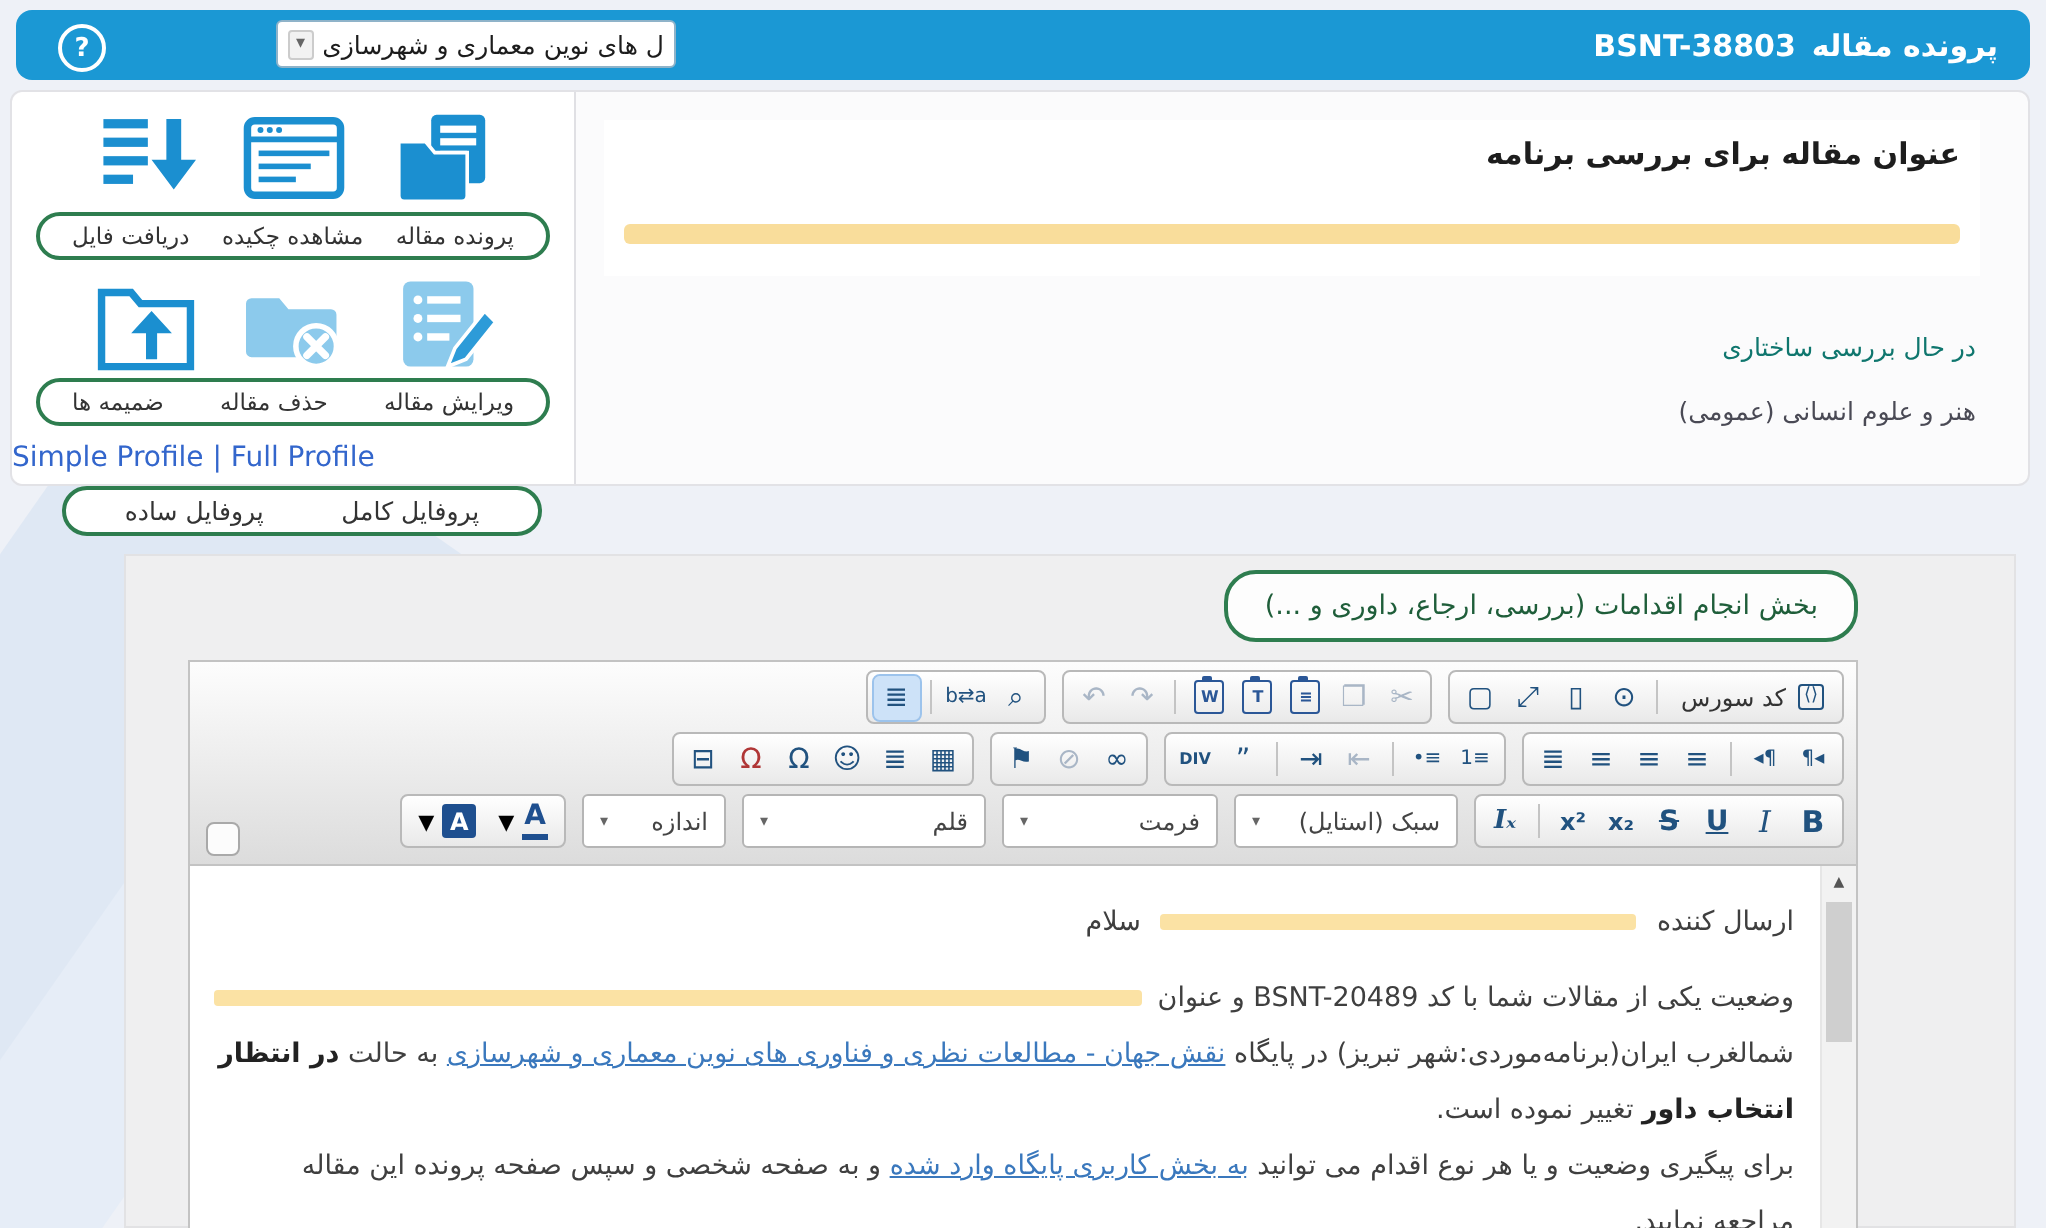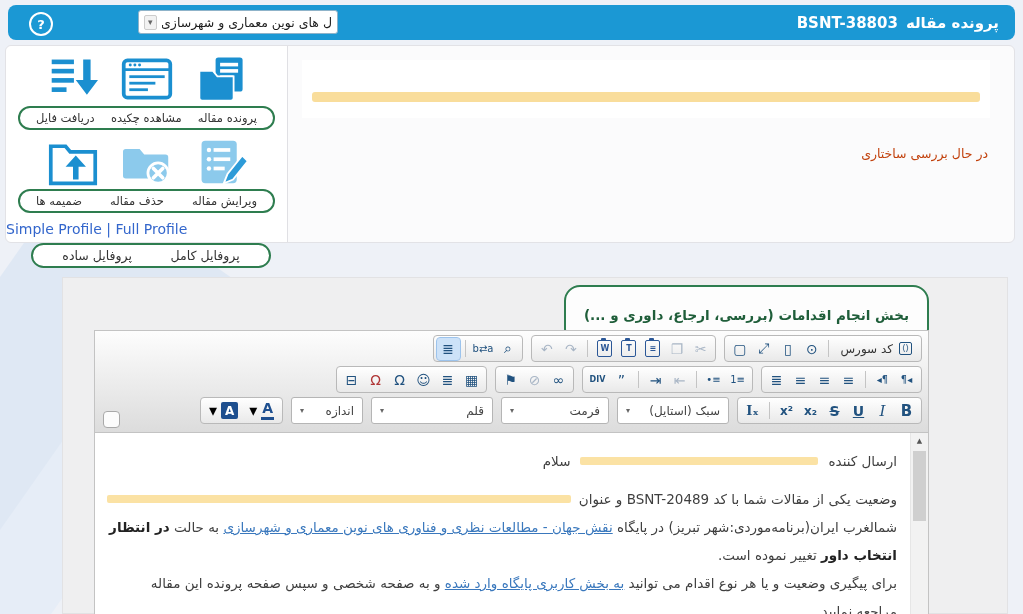--- a/index.html
+++ b/index.html
@@ -36,27 +36,27 @@
   .profile-links{margin-top:8px;font-size:14px;color:#3366cc}
   .profile-links a{color:#3366cc;text-decoration:none;cursor:pointer}
   .profile-pill{position:absolute;left:25px;bottom:-26px;width:240px;display:flex;direction:rtl;
                 justify-content:space-around;padding:3px 10px;font-size:12.5px;color:#333;z-index:3}
   .profile-pill span{cursor:pointer}
 
   .right-col{position:absolute;left:282px;right:0;top:0;height:100%;direction:rtl;border-radius:0 6px 6px 0}
   .article-box{margin:14px 24px 0 14px;background:#fff;padding:6px 10px 16px}
   .article-title{font-size:15px;color:#1d1d1d;margin:2px 0 0;font-weight:bold;text-align:right}
   .bar-wide{height:10px;background:#f9dd9b;border-radius:3px;margin-top:26px}
-  .status-line{margin:28px 26px 0;font-size:12.5px;color:#c2410c;text-align:right}
+  .status-line{margin:28px 26px 0;font-size:12.5px;color:#0f766e;text-align:right}
   .cat-line{margin:17px 26px 0;font-size:12.5px;color:#4a4a55;text-align:right}
 
   
   .actions-panel{position:absolute;left:62px;top:277px;width:946px;bottom:0;background:#efeff0;
                  border:1px solid #e2e2e4;box-sizing:border-box;z-index:1}
-  .section-pill{position:absolute;top:7px;right:78px;padding:20px 18px;font-size:13.5px;font-weight:bold;
+  .section-pill{position:absolute;top:7px;right:78px;padding:8px 18px;font-size:13.5px;font-weight:normal;
                 color:#1f5e3a;background:#fdfdfd;direction:rtl}
 
   
   .editor{position:absolute;left:31px;top:52px;width:835px;bottom:-6px;border:1px solid #c3c3c3;
           background:#fff;display:flex;flex-direction:column;box-sizing:border-box}
   .ed-toolbar{position:relative;background:linear-gradient(#fdfdfd,#dcdcdc);border-bottom:1px solid #c3c3c3;
               padding:4px 6px 8px;display:flex;flex-direction:column;gap:4px;align-items:flex-end}
   .ed-row{display:flex;gap:8px;direction:ltr;align-items:center}
   .ed-group{display:flex;align-items:center;gap:1px;background:linear-gradient(#ffffff,#e9e9e9);
             border:1px solid #b9b9b9;border-radius:4px;padding:2px 3px;height:27px;box-sizing:border-box}
@@ -83,21 +83,21 @@
   .dd-size{width:72px}.dd-font{width:122px}.dd-format{width:108px}.dd-styles{width:112px}
   .splitbtn{display:flex;align-items:center;gap:4px;padding:0 5px;cursor:pointer}
   .bgA{width:17px;height:17px;background:#1e4f8f;color:#fff;font-weight:bold;font-size:12px;
        display:flex;align-items:center;justify-content:center;border-radius:2px}
   .txtA{color:#1e4f8f;font-weight:bold;font-size:14px;border-bottom:3px solid #1e4f8f;line-height:1.1;padding:0 1px}
   .b-b{font-weight:bold;font-size:15px}
   .b-i{font-style:italic;font-family:"DejaVu Serif",serif;font-size:15px}
   .b-u{text-decoration:underline;font-weight:bold}
   .b-s{text-decoration:line-through;font-weight:bold}
   .b-sub,.b-sup{font-size:12px;font-weight:bold}
-  .b-rf{font-family:"DejaVu Serif",serif;font-size:13px;font-weight:bold}
+  .b-rf{font-style:italic;font-family:"DejaVu Serif",serif;font-size:13px;font-weight:bold}
 
   .collapse-wrap{position:absolute;left:8px;top:80px;display:flex;flex-direction:column;align-items:center;gap:3px}
   .collapse-btn{width:17px;height:17px;border:1px solid #a9a9a9;border-radius:4px;background:#fcfcfc;cursor:pointer}
   .collapse-tri{font-size:6px;color:#333}
 
   .ed-content{position:relative;flex:1;background:#fff;overflow:hidden}
   .ed-scrollbar{position:absolute;right:0;top:0;bottom:0;width:17px;background:#f2f2f2;border-left:1px solid #e6e6e6}
   .sb-up{height:16px;display:flex;align-items:center;justify-content:center;font-size:7px;color:#555;cursor:pointer}
   .sb-thumb{position:absolute;top:18px;left:2px;right:2px;height:70px;background:#cfcfcf;cursor:pointer}
   .ed-text{position:absolute;top:0;right:17px;left:0;bottom:0;direction:rtl;padding:14px 14px 0 12px;
@@ -211,23 +211,25 @@
       <a>Full Profile</a>
     </div>
     <div class="pill profile-pill">
       <span>پروفایل کامل</span>
       <span>پروفایل ساده</span>
     </div>
   </div>
 
   <div class="right-col">
     <div class="article-box">
+      <div class="article-title">عنوان مقاله برای بررسی برنامه</div>
       <div class="bar-wide"></div>
     </div>
     <div class="status-line">در حال بررسی ساختاری</div>
+    <div class="cat-line">هنر و علوم انسانی (عمومی)</div>
   </div>
 </section>
 
 <section class="actions-panel">
   <div class="pill section-pill">بخش انجام اقدامات (بررسی، ارجاع، داوری و ...)</div>
 
   <div class="editor">
     <div class="ed-toolbar">
 
       <div class="ed-row">

